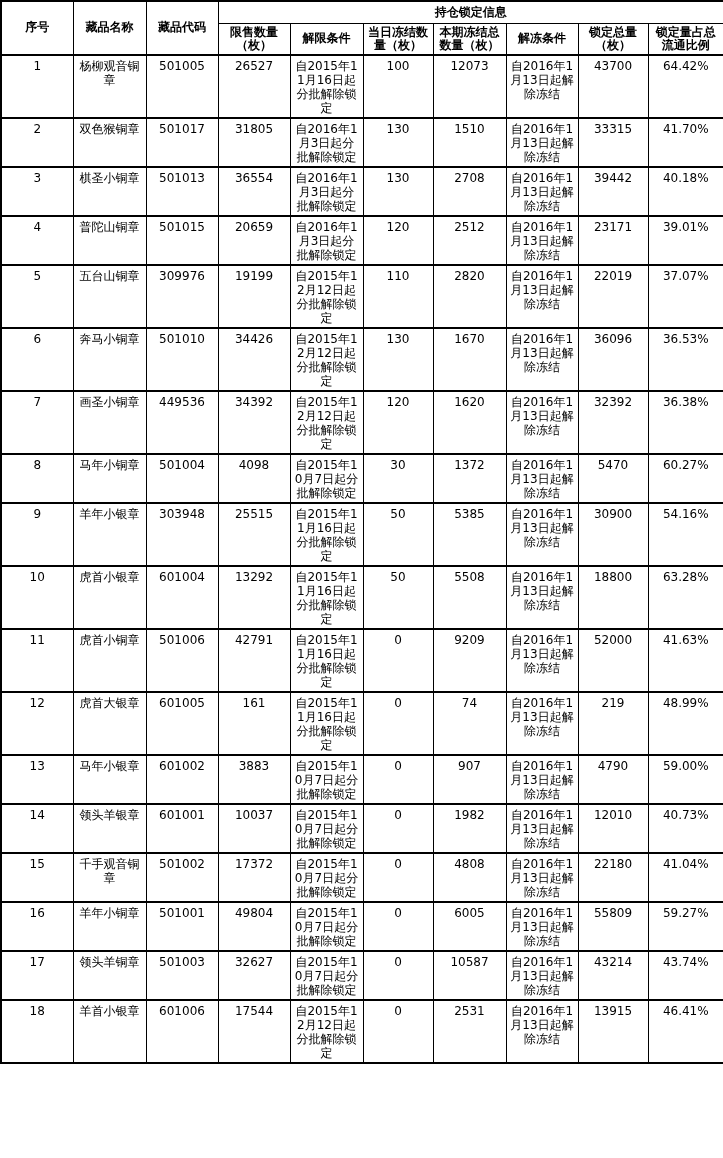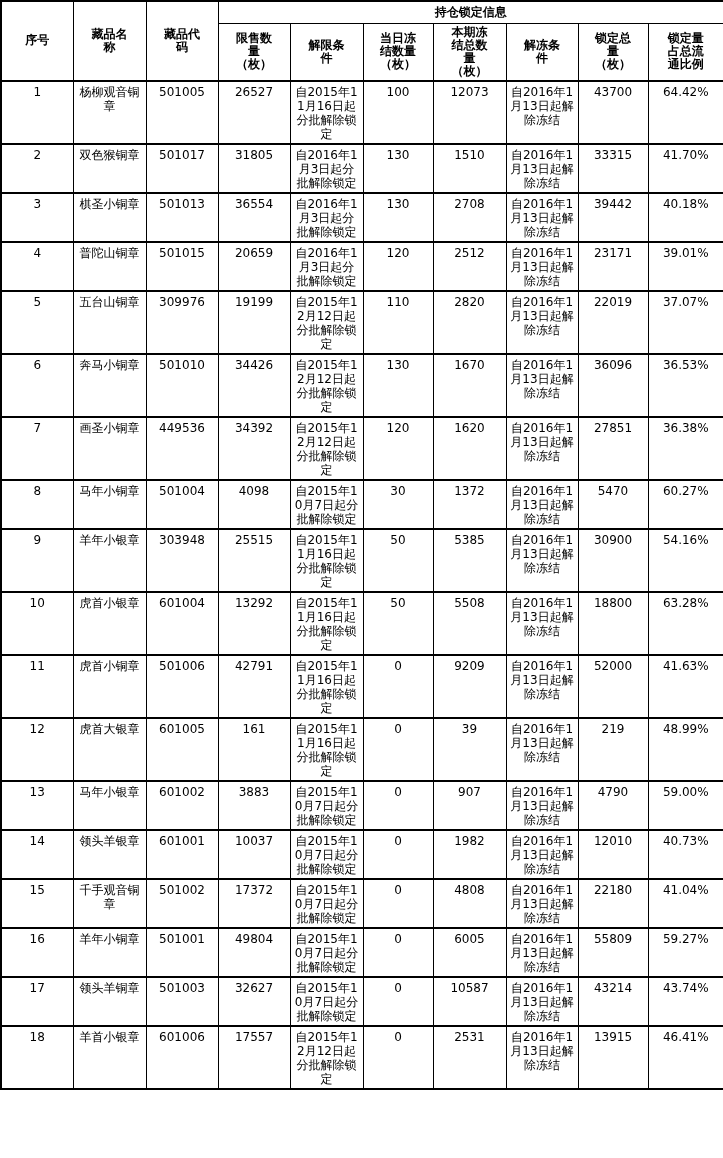--- a/index.html
+++ b/index.html
@@ -26,21 +26,21 @@
   table.lock-table td {
     border: 1px solid #000000;
     text-align: center;
     overflow: hidden;
     word-break: break-all;
     box-sizing: border-box;
   }
   table.lock-table th {
     font-weight: bold;
     line-height: 13px;
-    padding: 2px 16px;
+    padding: 2px 4px;
     vertical-align: middle;
   }
   table.lock-table thead tr.group-row th.group-header {
     height: 22px;
     border-bottom: 1px solid #000000;
   }
   table.lock-table td {
     font-weight: normal;
     line-height: 14px;
     padding: 3px 3px 2px 3px;
@@ -160,21 +160,21 @@
         </tr>
         <tr>
           <td>7</td>
           <td>画圣小铜章</td>
           <td>449536</td>
           <td>34392</td>
           <td>自2015年12月12日起分批解除锁定</td>
           <td>120</td>
           <td>1620</td>
           <td>自2016年1月13日起解除冻结</td>
-          <td>27851</td>
+          <td>32392</td>
           <td>36.38%</td>
         </tr>
         <tr>
           <td>8</td>
           <td>马年小铜章</td>
           <td>501004</td>
           <td>4098</td>
           <td>自2015年10月7日起分批解除锁定</td>
           <td>30</td>
           <td>1372</td>
@@ -218,21 +218,21 @@
           <td>52000</td>
           <td>41.63%</td>
         </tr>
         <tr>
           <td>12</td>
           <td>虎首大银章</td>
           <td>601005</td>
           <td>161</td>
           <td>自2015年11月16日起分批解除锁定</td>
           <td>0</td>
-          <td>39</td>
+          <td>74</td>
           <td>自2016年1月13日起解除冻结</td>
           <td>219</td>
           <td>48.99%</td>
         </tr>
         <tr>
           <td>13</td>
           <td>马年小银章</td>
           <td>601002</td>
           <td>3883</td>
           <td>自2015年10月7日起分批解除锁定</td>
@@ -287,21 +287,21 @@
           <td>0</td>
           <td>10587</td>
           <td>自2016年1月13日起解除冻结</td>
           <td>43214</td>
           <td>43.74%</td>
         </tr>
         <tr>
           <td>18</td>
           <td>羊首小银章</td>
           <td>601006</td>
-          <td>17557</td>
+          <td>17544</td>
           <td>自2015年12月12日起分批解除锁定</td>
           <td>0</td>
           <td>2531</td>
           <td>自2016年1月13日起解除冻结</td>
           <td>13915</td>
           <td>46.41%</td>
         </tr>
       </tbody>
   </table>
 </div>

